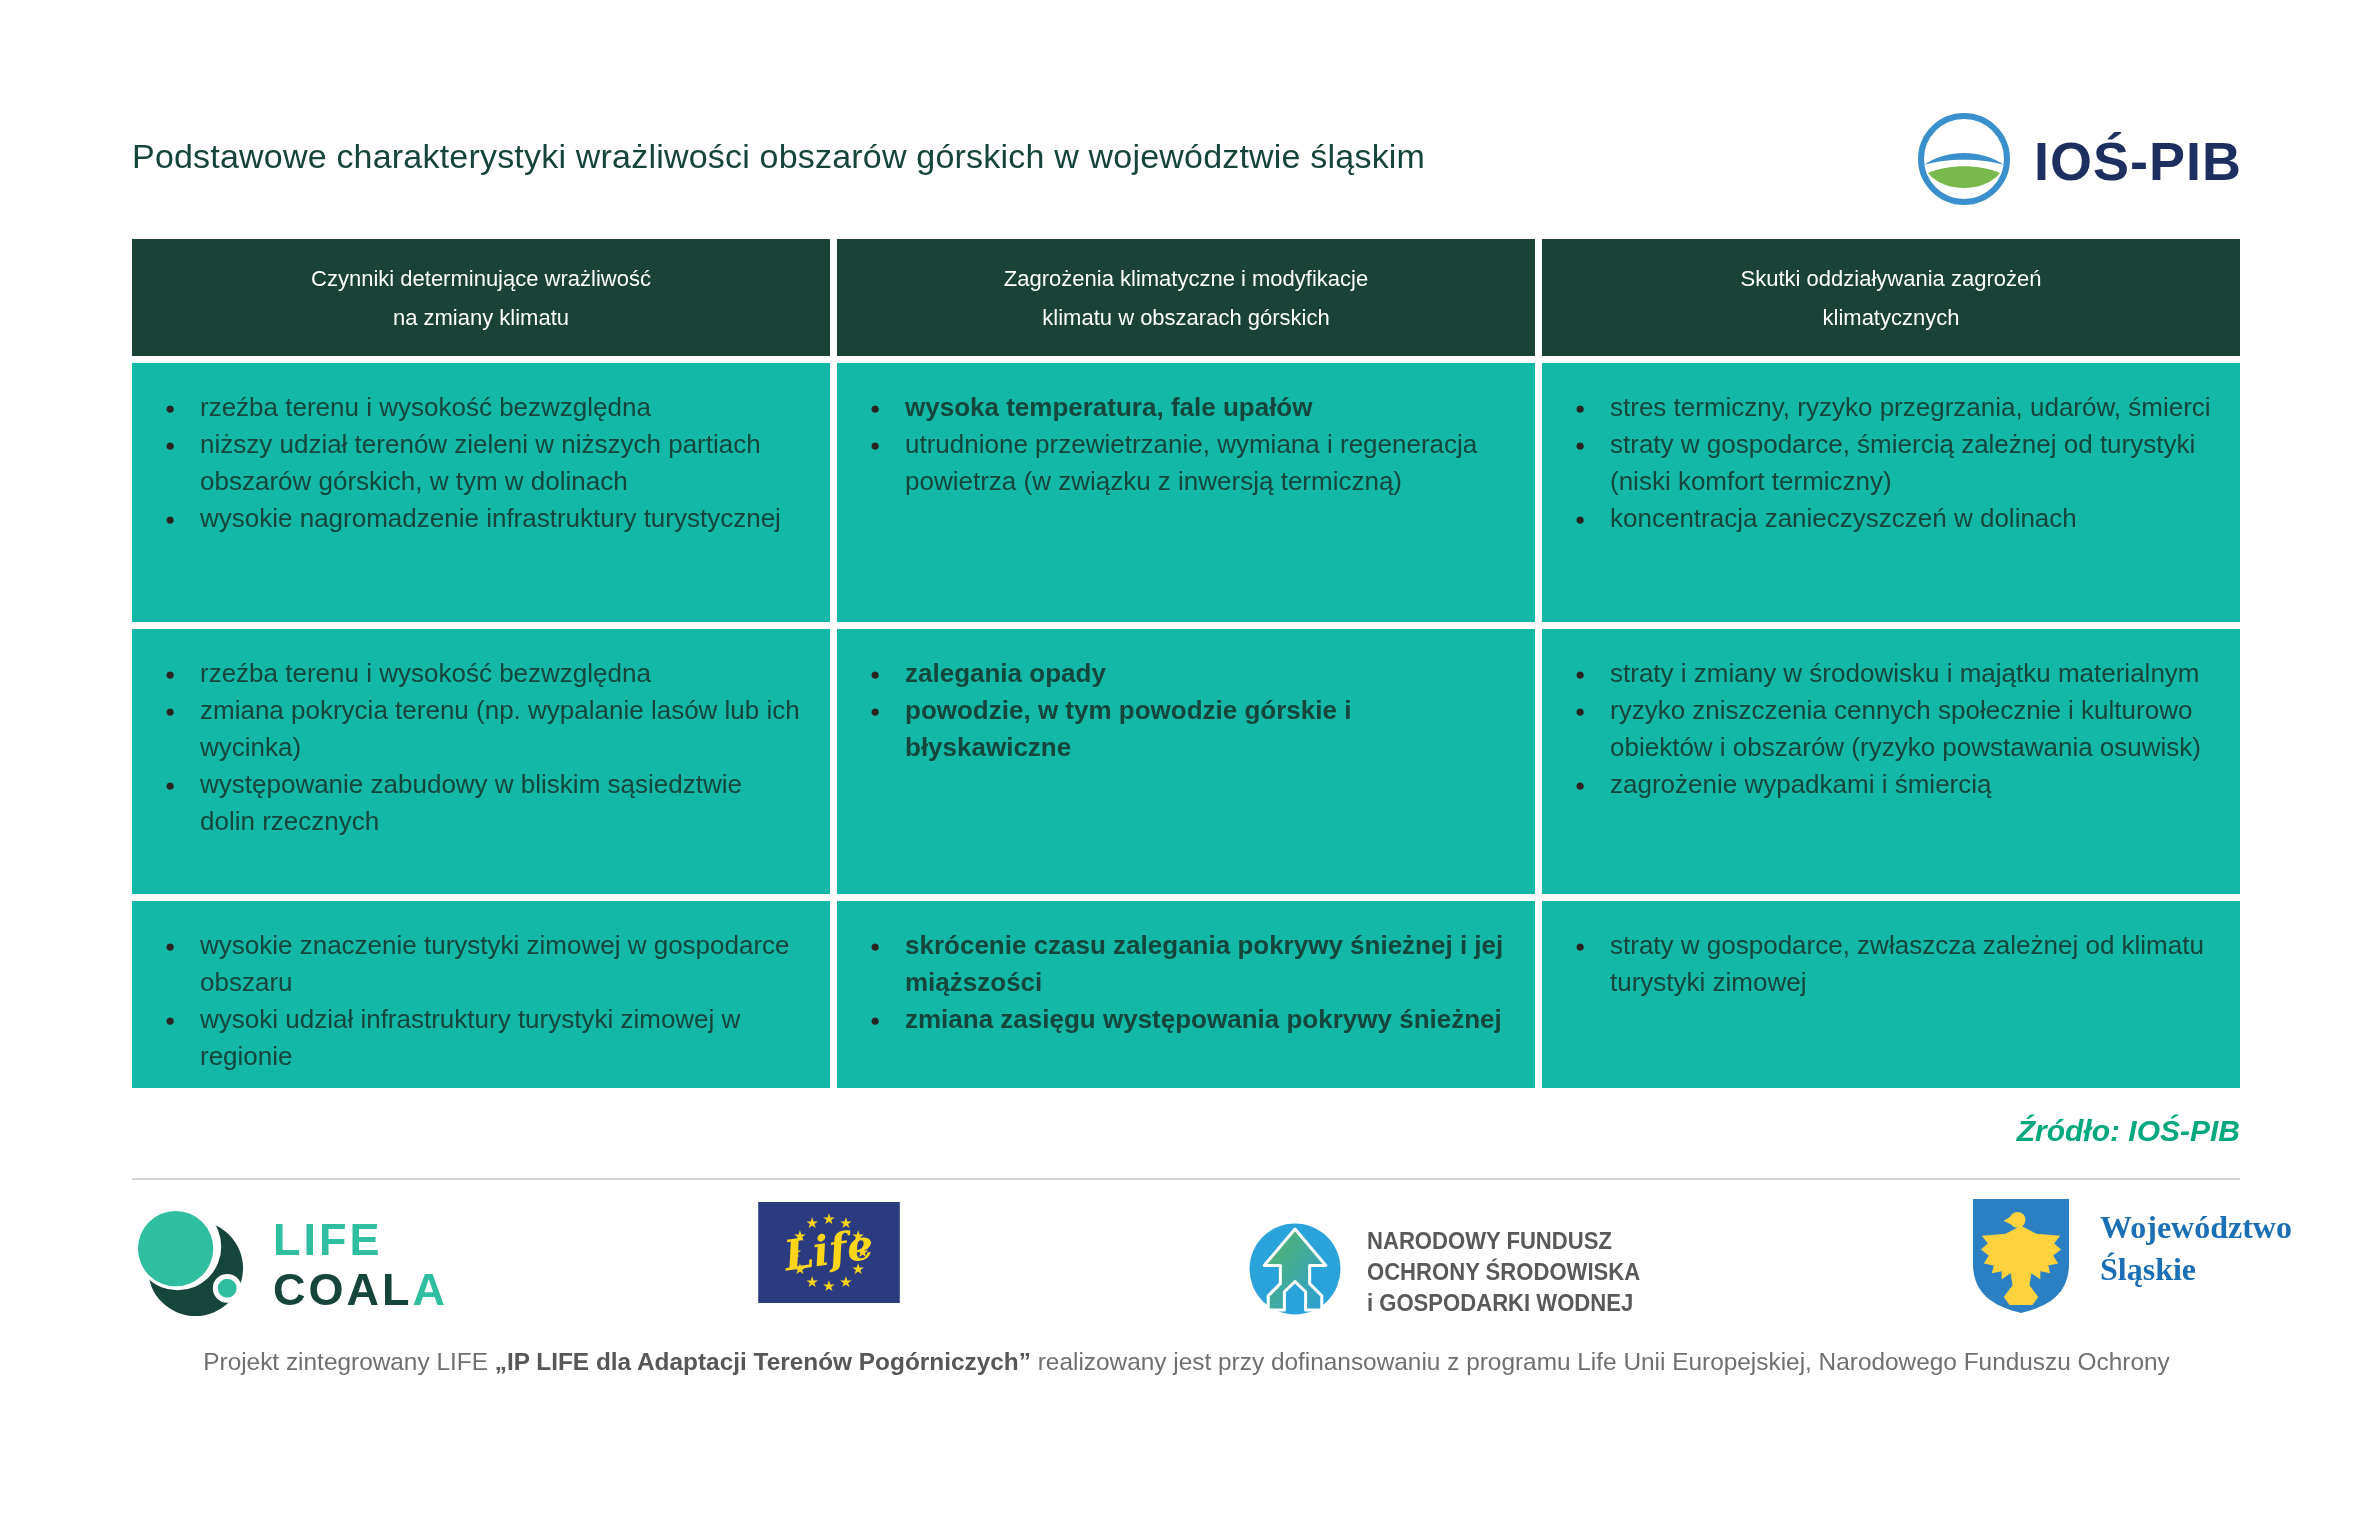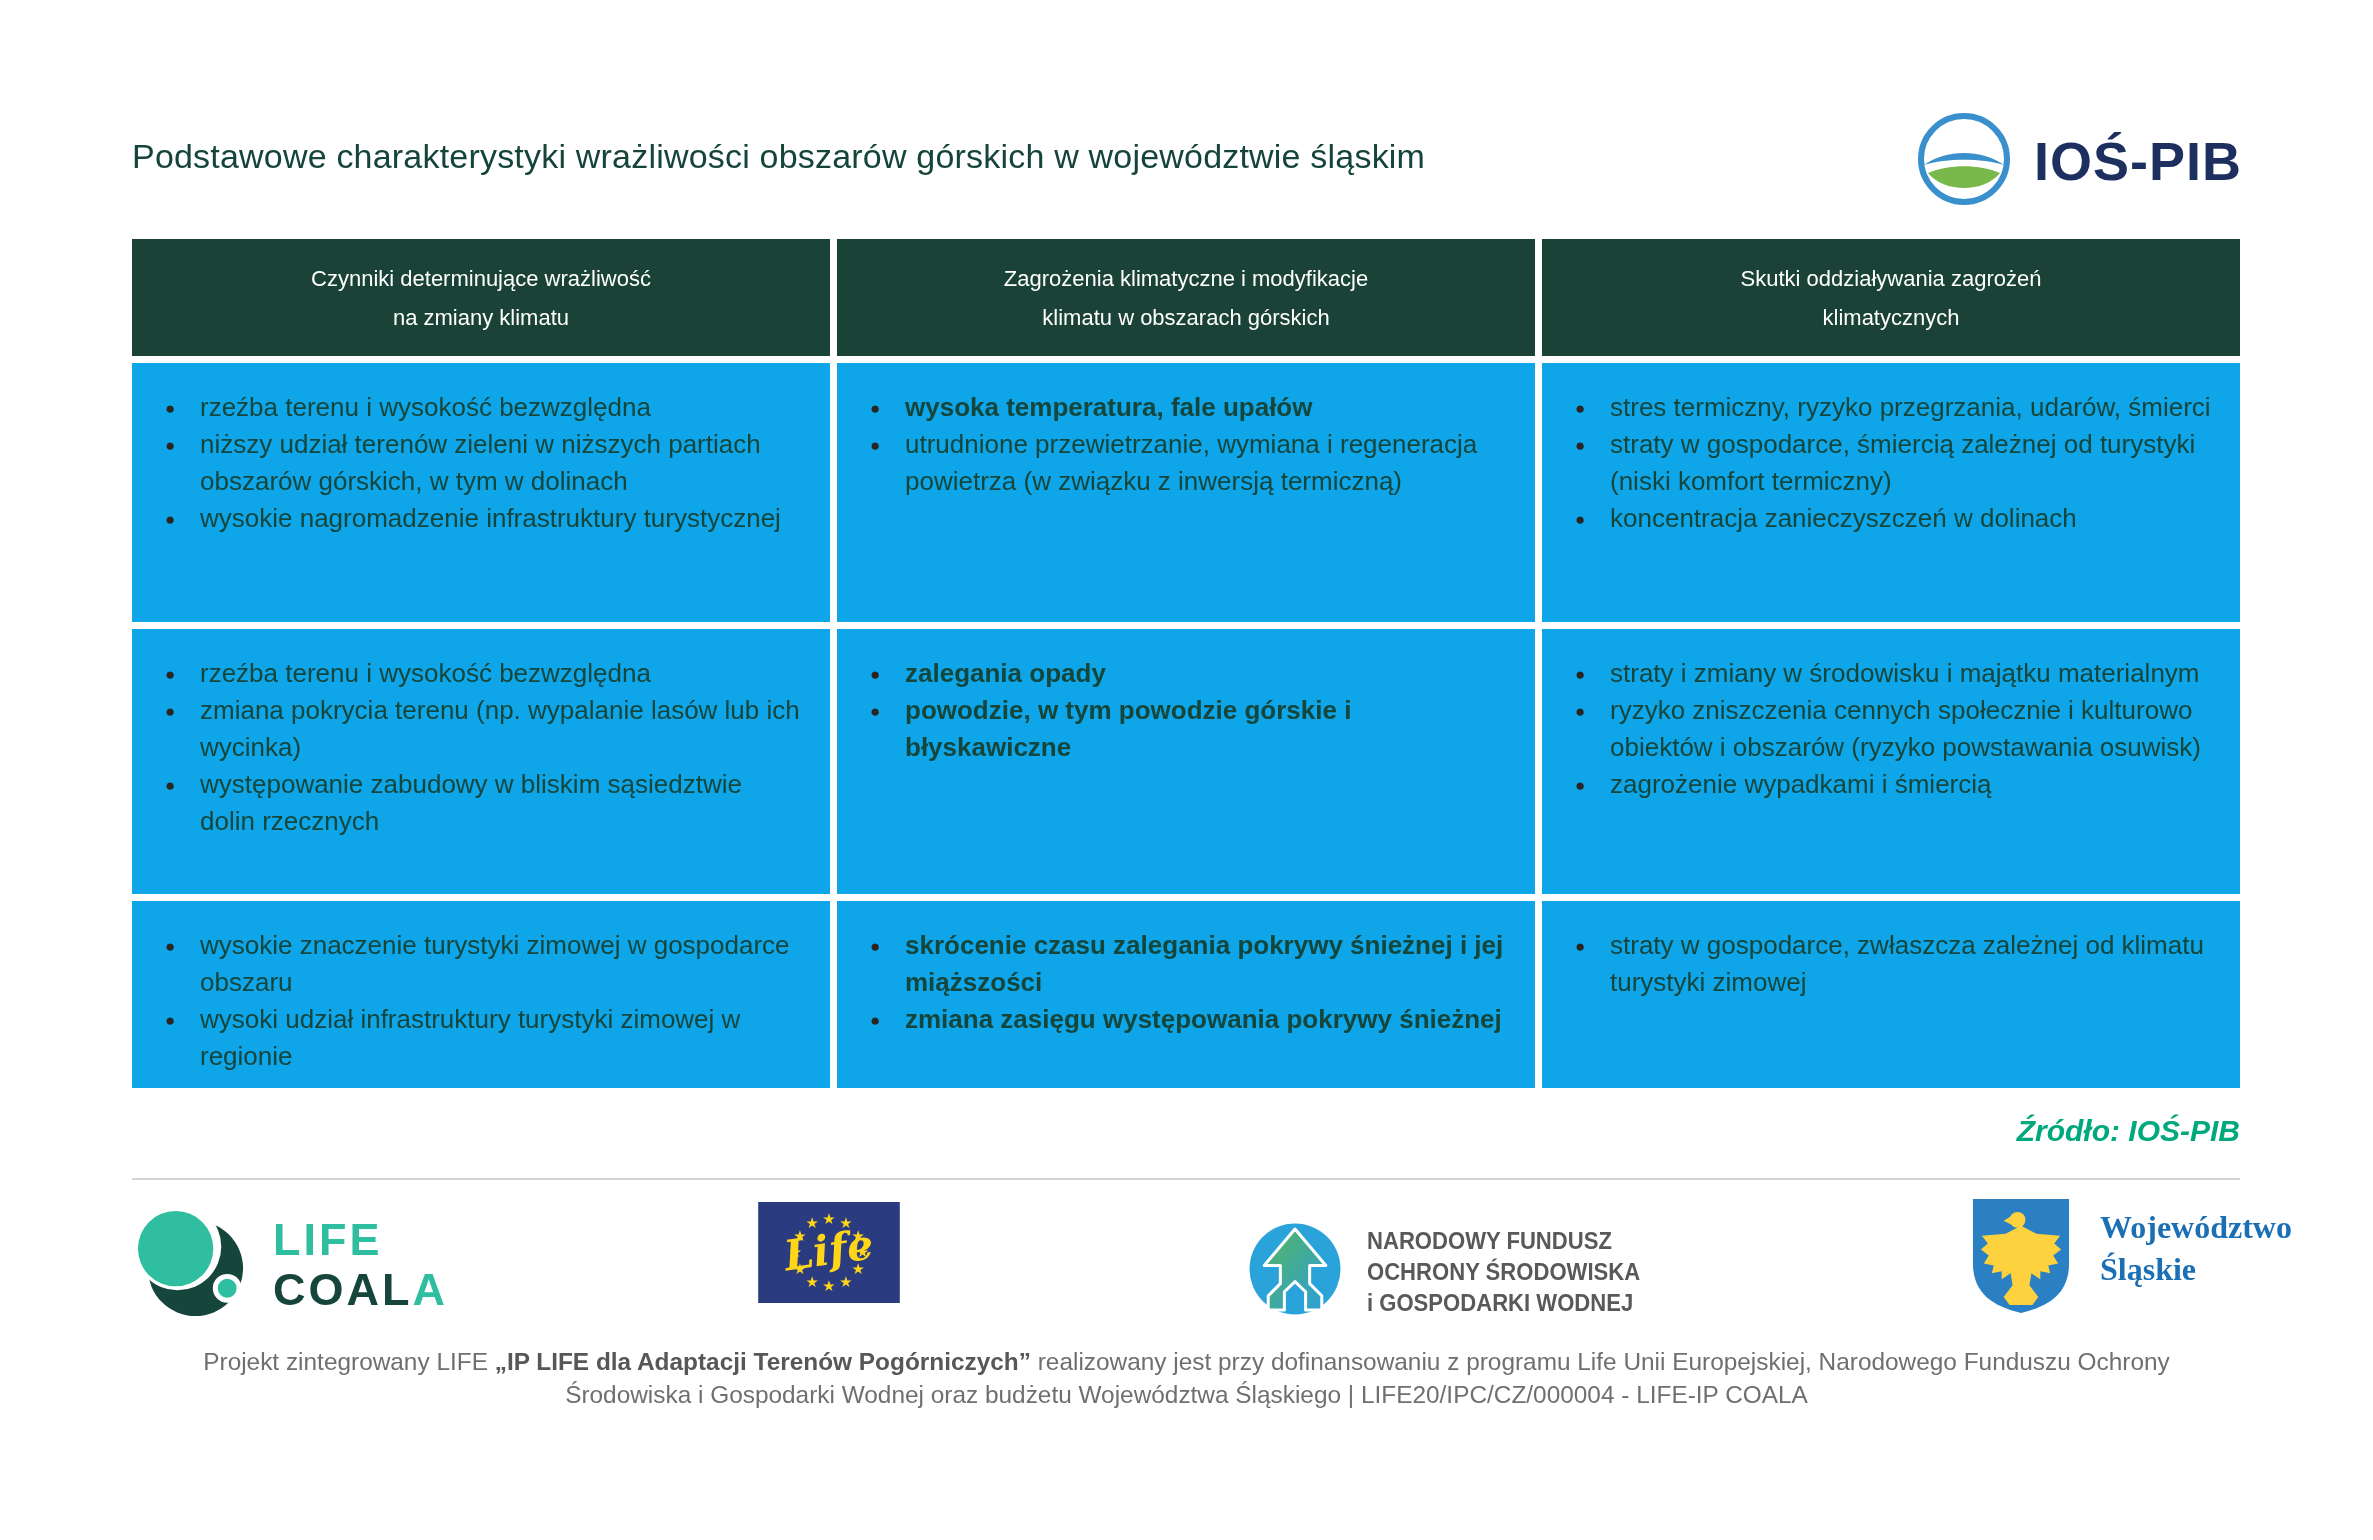--- a/index.html
+++ b/index.html
@@ -20,21 +20,21 @@
     position:absolute; left:132px; top:239px; width:2108px;
     display:grid; grid-template-columns:1fr 1fr 1fr;
     grid-template-rows:117px 259px 265px 187px; gap:7px;
   }
   .th {
     background:#1a4237; color:#ffffff; font-weight:normal;
     font-size:22px; line-height:39px; text-align:center;
     display:flex; align-items:center; justify-content:center;
     white-space:pre-line; padding:0 20px;
   }
-  .cell { background:#0ea5e9; padding:26px 28px 18px 26px; }
+  .cell { background:#14b8a6; padding:26px 28px 18px 26px; }
   ul.bullets { list-style:none; margin:0; padding:0; }
   li.bullet-item {
     position:relative; padding-left:42px;
     font-size:26px; line-height:37px; color:#14463c;
   }
   li.bullet-item::before {
     content:"●"; position:absolute; left:7px; top:1px;
     font-size:17px; line-height:37px; color:#2a2522;
   }
   li.bold { font-weight:bold; }
@@ -229,17 +229,16 @@
       </svg>
     </span>
     <span class="slaskie-text">
       <span>Województwo</span><br>
       <span>Śląskie</span>
     </span>
   </div>
 
   <div class="footer">
     <span>Projekt zintegrowany LIFE </span><b>„IP LIFE dla Adaptacji Terenów Pogórniczych”</b><span> realizowany jest przy dofinansowaniu z programu Life Unii Europejskiej, Narodowego Funduszu Ochrony</span><br>
-    <span>Środowiska i Gospodarki Wodnej oraz budżetu Województwa Śląskiego  |  LIFE20/IPC/CZ/000004 - LIFE-IP COALA</span>
   </div>
 
 </div>
 
 
 </body></html>

